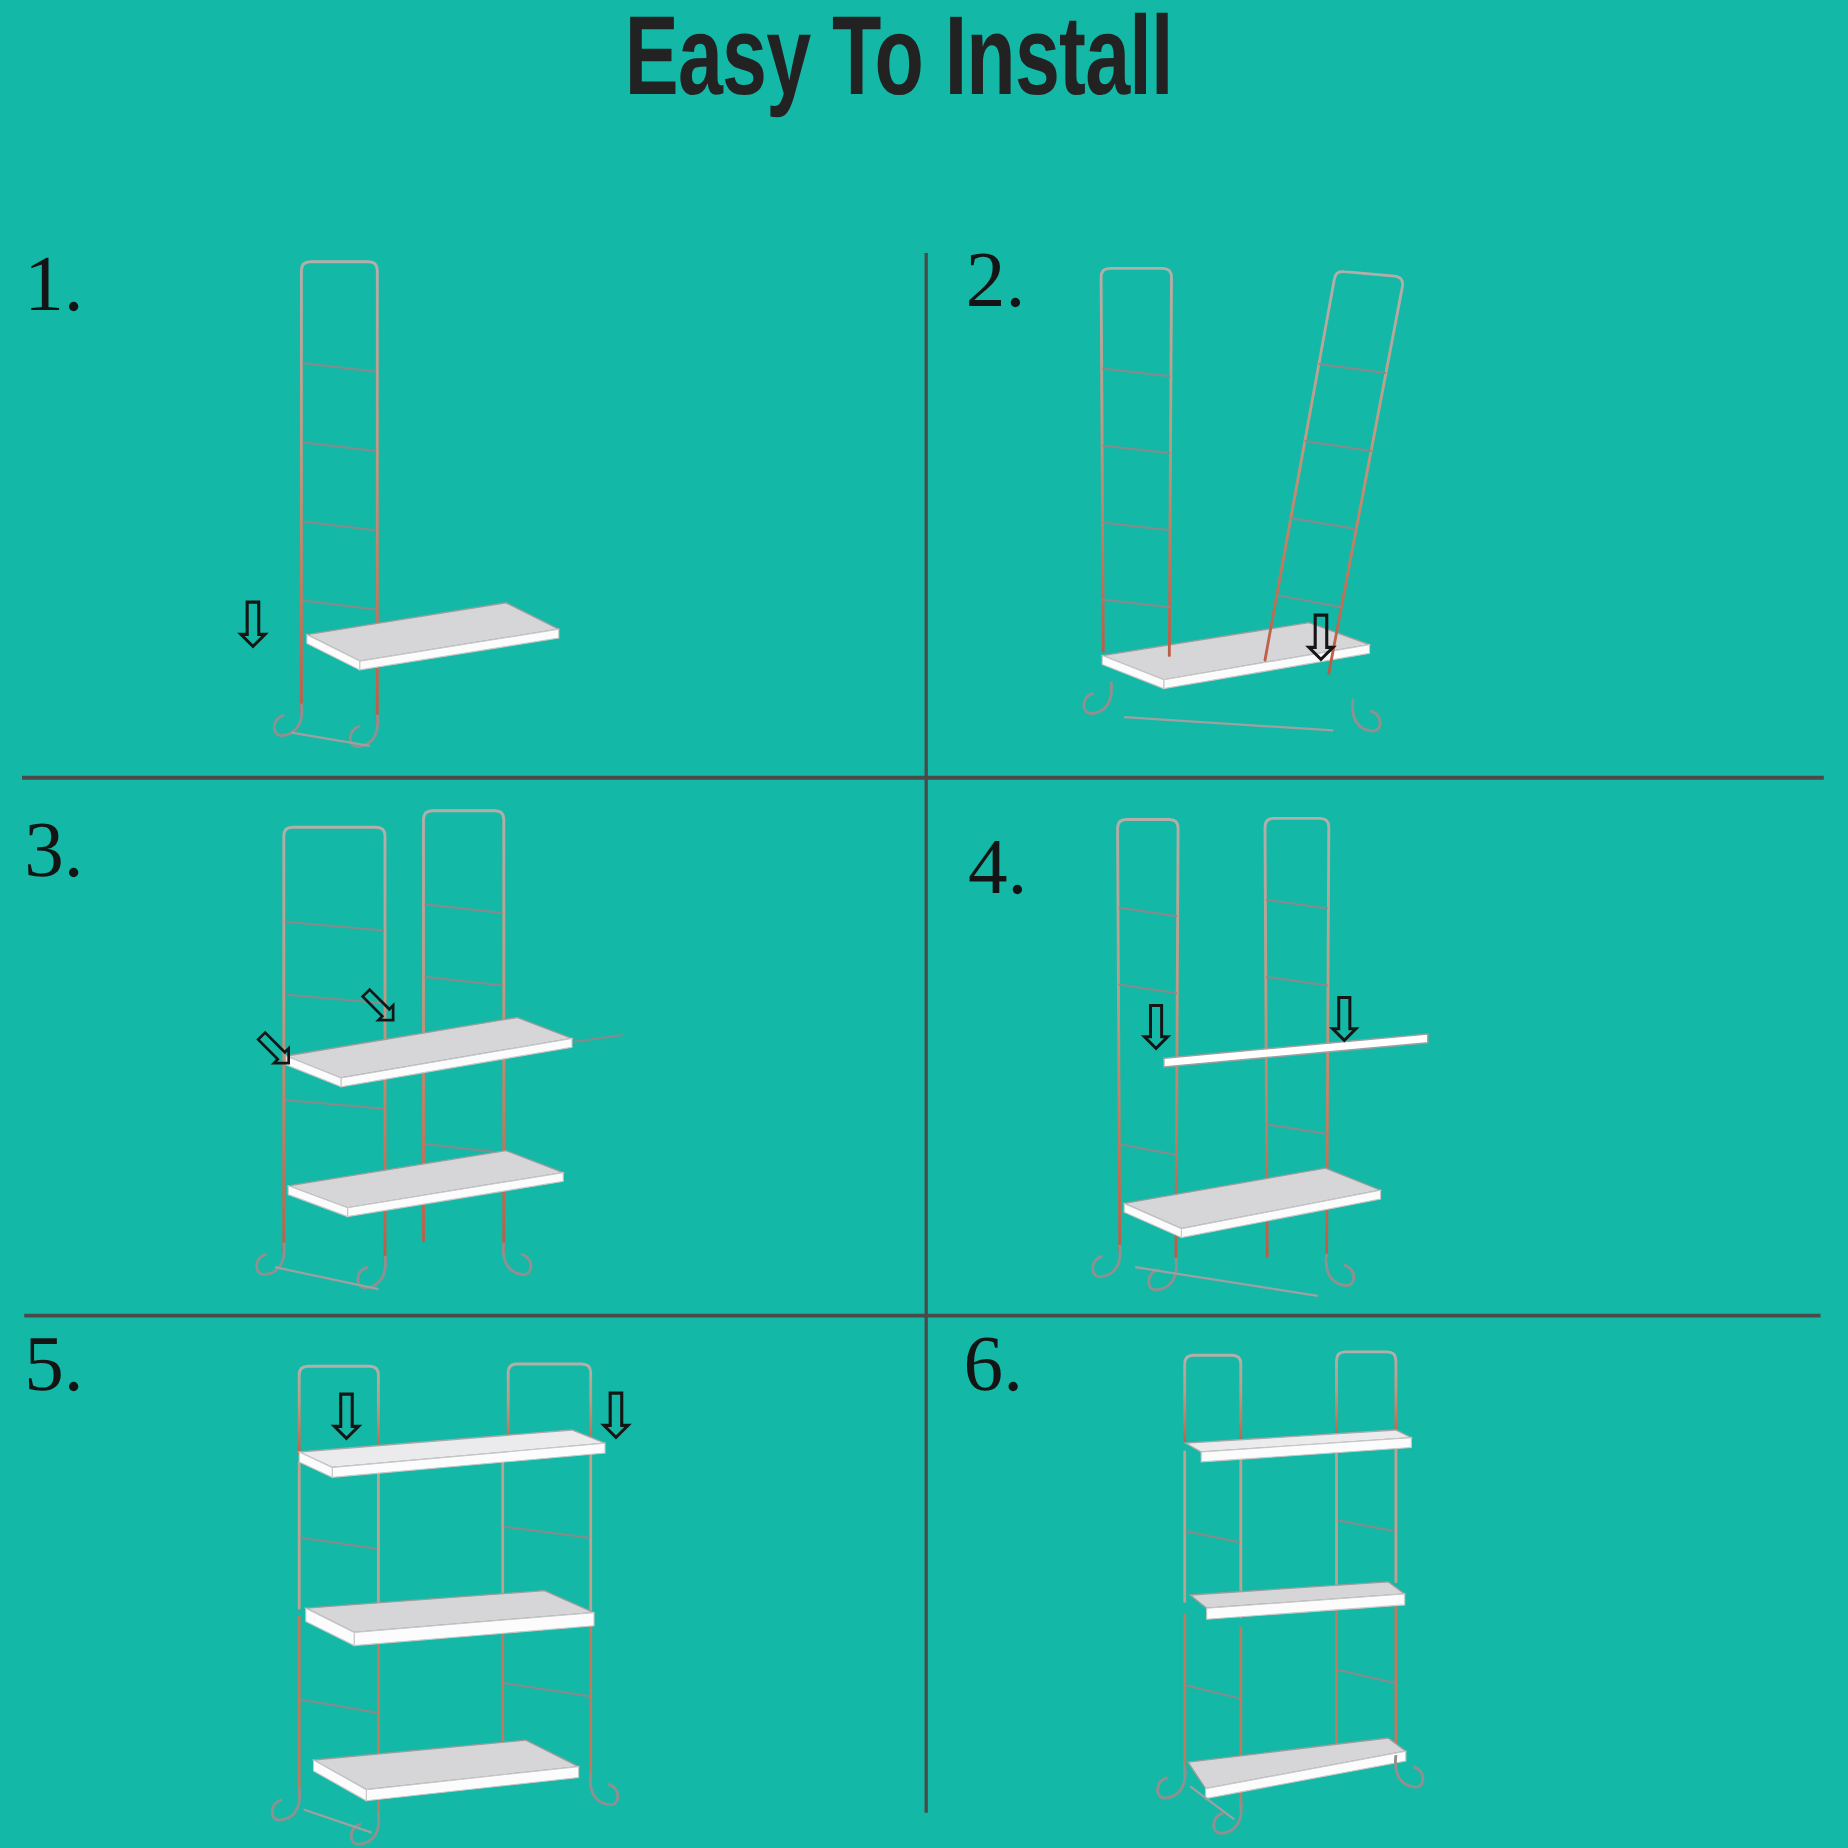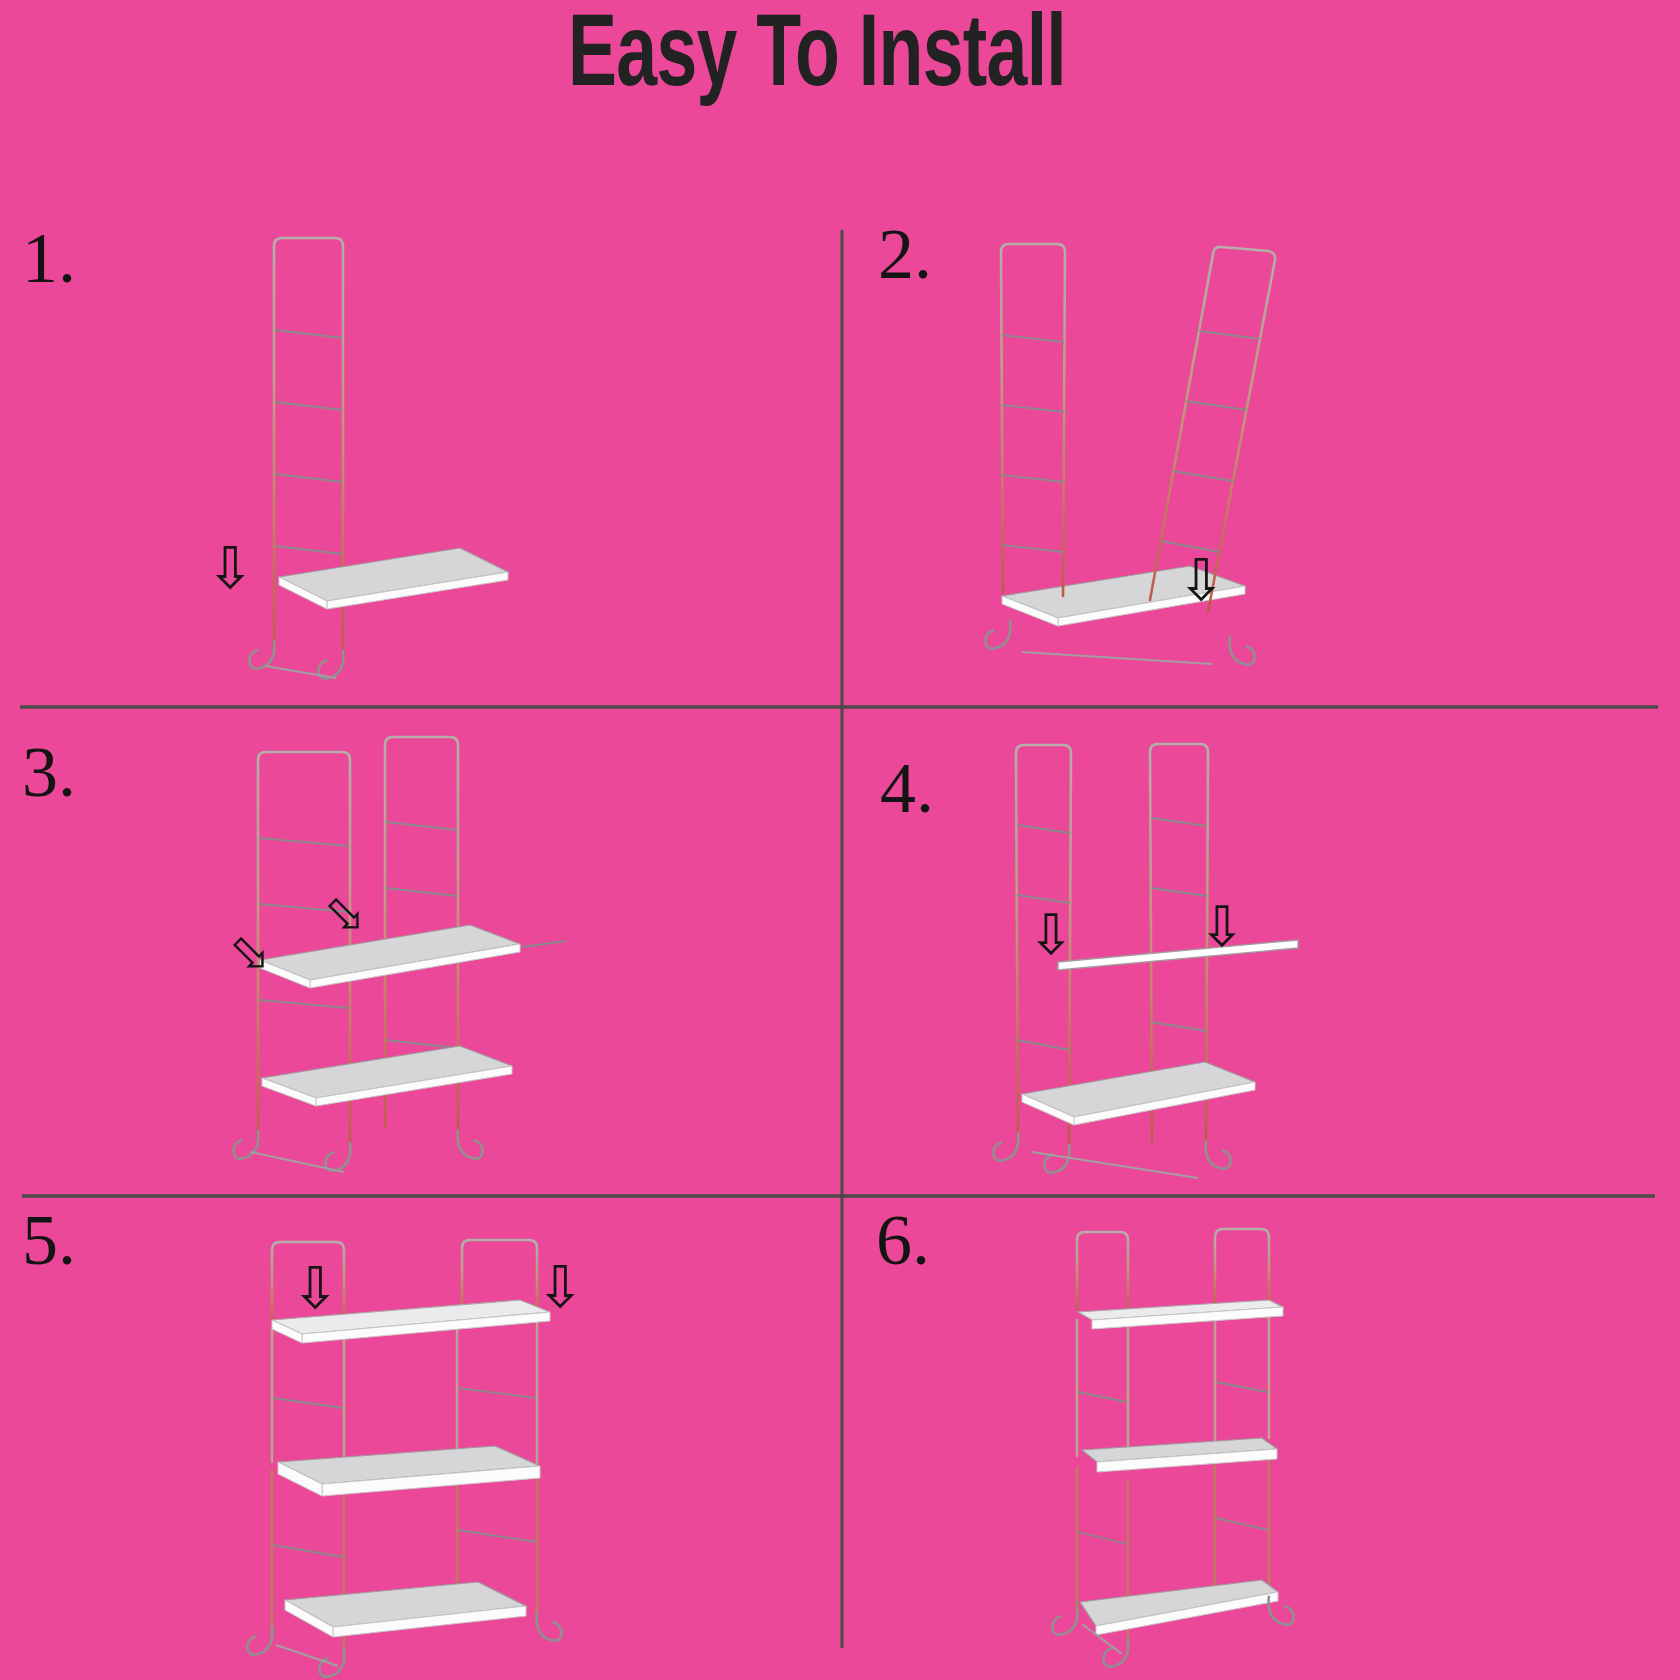--- a/index.html
+++ b/index.html
@@ -1,17 +1,17 @@
 <!DOCTYPE html>
 <html><head>
 <meta charset="utf-8">
 <style>
   html,body{margin:0;padding:0;background:#ffffff;}
   .canvas{
-    position:relative;width:1680px;height:1680px;background:#ec4899;
+    position:relative;width:1680px;height:1680px;background:#14b8a6;
     font-family:"Liberation Sans",sans-serif;overflow:hidden;
   }
   .page-title{
     position:absolute;top:-8px;left:-23px;width:1680px;margin:0;
     text-align:center;font-size:102px;font-weight:700;color:#222222;
     letter-spacing:-1px;transform:scale(0.72,1);transform-origin:50% 0;
     font-family:"Liberation Sans",sans-serif;
   }
   .step-num{
     position:absolute;font-family:"Liberation Serif",serif;

